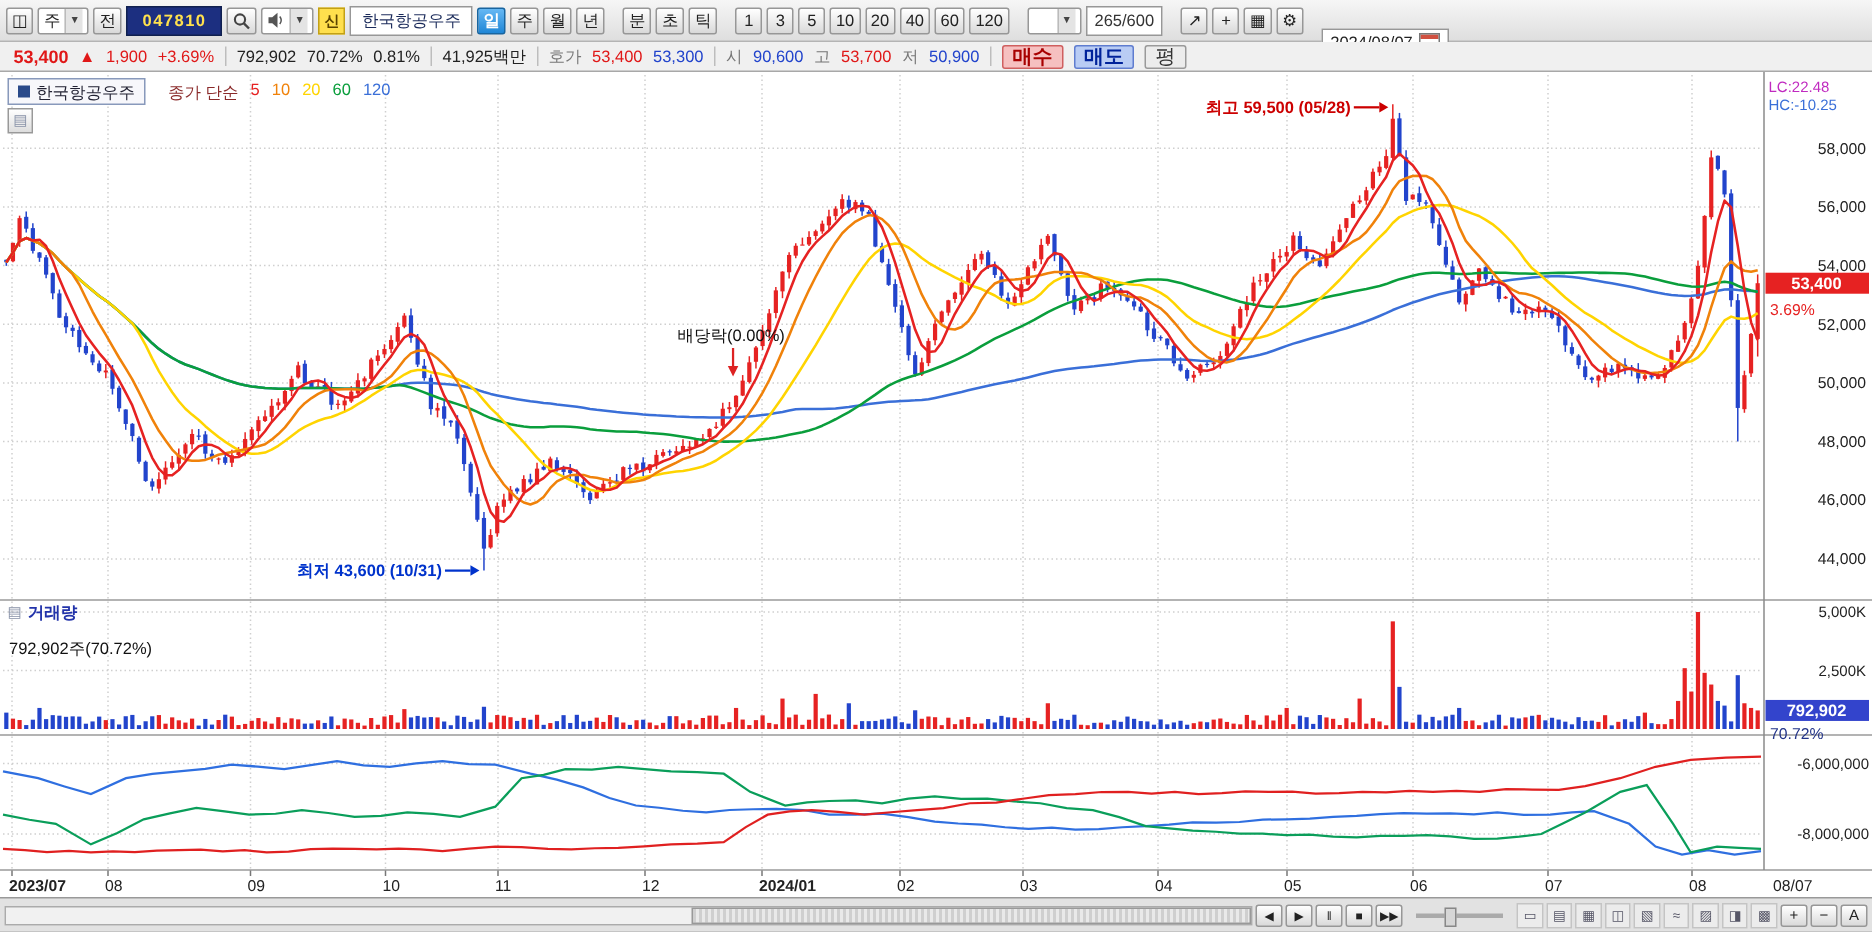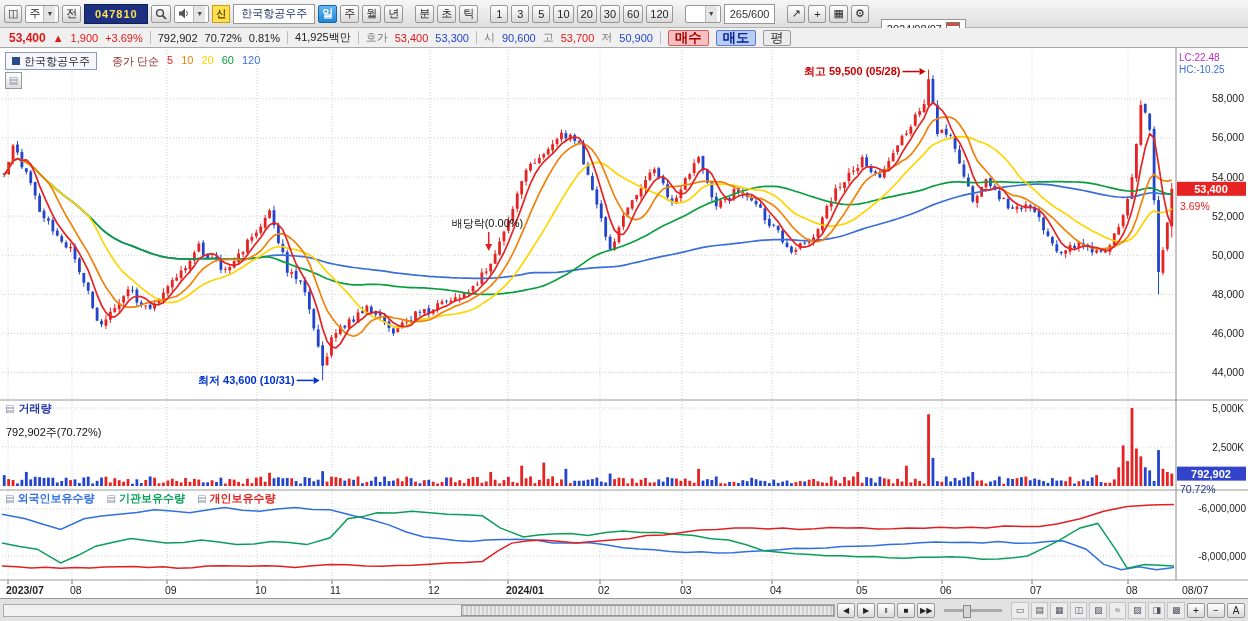--- a/index.html
+++ b/index.html
@@ -103,21 +103,21 @@
     <span class="gap"></span>
     <button class="btn">분</button>
     <button class="btn">초</button>
     <button class="btn">틱</button>
     <span class="gap"></span>
     <button class="btn">1</button>
     <button class="btn">3</button>
     <button class="btn">5</button>
     <button class="btn">10</button>
     <button class="btn">20</button>
-    <button class="btn">30</button>
+    <button class="btn">40</button>
     <button class="btn">60</button>
     <button class="btn">120</button>
     <span class="gap"></span>
     <div class="combo" style="width:36px;justify-content:flex-end">
       <span class="arr">▼</span>
     </div>
     <div class="barcount">265/600</div>
     <span class="gap"></span>
     <button class="btn">↗</button>
     <button class="btn">+</button>
@@ -1085,28 +1085,20 @@
       <span style="color: rgb(240, 130, 10);">10</span>
       <span style="color: rgb(255, 212, 0);">20</span>
       <span style="color: rgb(10, 158, 60);">60</span>
       <span style="color: rgb(58, 111, 216);">120</span>
     </div>
     <div class="ovl volhead">
       <span class="gicon">▤</span>
       <span>거래량</span>
     </div>
     <div class="ovl volsub">792,902주(70.72%)</div>
-    <div class="ovl holdlegend">
-      <span><span class="gicon">▤</span>
-        <span style="color: rgb(47, 111, 224);">외국인보유수량</span></span>
-      <span><span class="gicon">▤</span>
-        <span style="color: rgb(10, 158, 90);">기관보유수량</span></span>
-      <span><span class="gicon">▤</span>
-        <span style="color: rgb(224, 32, 32);">개인보유수량</span></span>
-    </div>
   </div>
 
   <div class="bb">
     <div class="track">
       <div class="thumb"></div>
     </div>
     <button class="btn bbtn">◀</button>
     <button class="btn bbtn">▶</button>
     <button class="btn bbtn">‖</button>
     <button class="btn bbtn">■</button>

